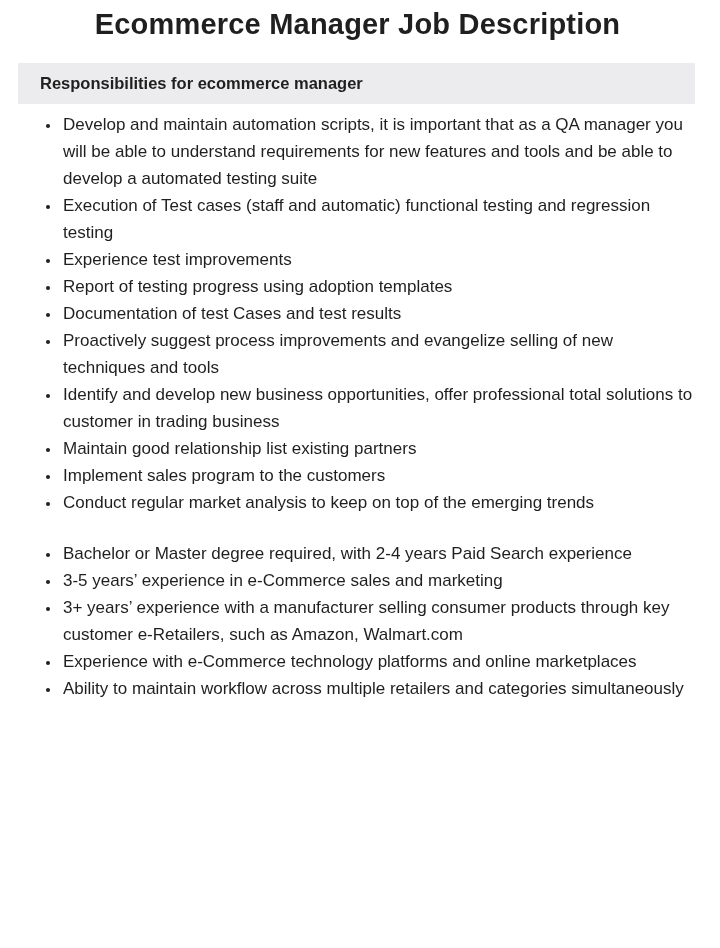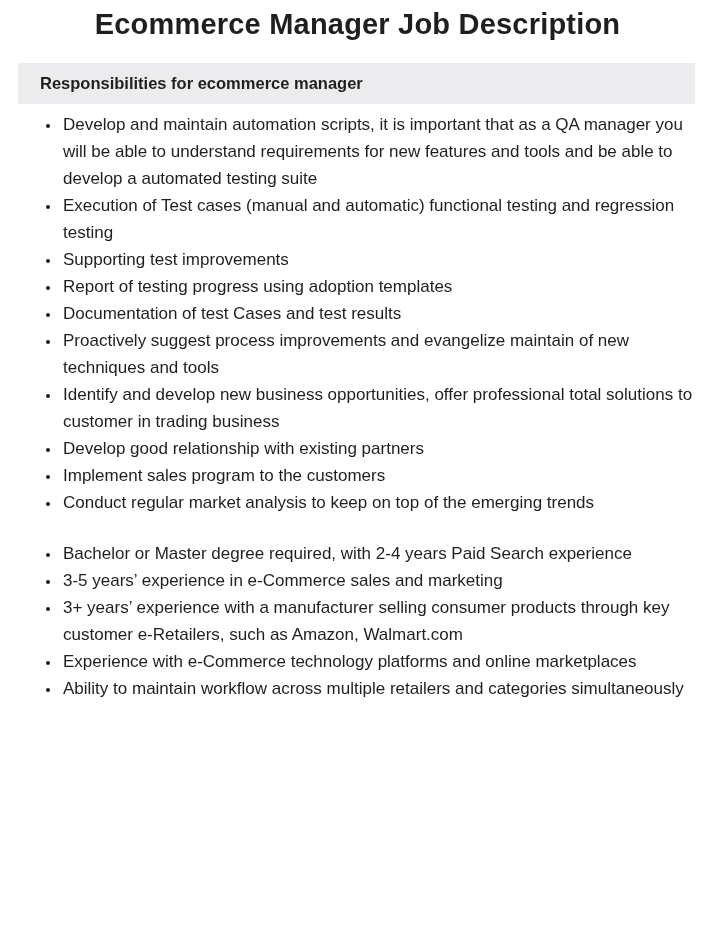--- a/index.html
+++ b/index.html
@@ -59,27 +59,27 @@
 
 <div class="page">
 
   <h1 class="doc-title">Ecommerce Manager Job Description</h1>
 
 
   <div class="section">
     <div class="section-heading">Responsibilities for ecommerce manager</div>
     <ul class="bullet-list">
       <li>Develop and maintain automation scripts, it is important that as a QA manager you will be able to understand requirements for new features and tools and be able to develop a automated testing suite</li>
-      <li>Execution of Test cases (manual and automatic) functional testing and regression testing</li>
-      <li>Supporting test improvements</li>
+      <li>Execution of Test cases (staff and automatic) functional testing and regression testing</li>
+      <li>Experience test improvements</li>
       <li>Report of testing progress using adoption templates</li>
       <li>Documentation of test Cases and test results</li>
-      <li>Proactively suggest process improvements and evangelize maintain of new techniques and tools</li>
+      <li>Proactively suggest process improvements and evangelize selling of new techniques and tools</li>
       <li>Identify and develop new business opportunities, offer professional total solutions to customer in trading business</li>
-      <li>Develop good relationship with existing partners</li>
+      <li>Maintain good relationship list existing partners</li>
       <li>Implement sales program to the customers</li>
       <li>Conduct regular market analysis to keep on top of the emerging trends</li>
     </ul>
   </div>
 
   <div class="section">
     <ul class="bullet-list">
       <li>Bachelor or Master degree required, with 2-4 years Paid Search experience</li>
       <li>3-5 years’ experience in e-Commerce sales and marketing</li>
       <li>3+ years’ experience with a manufacturer selling consumer products through key customer e-Retailers, such as Amazon, Walmart.com</li>

